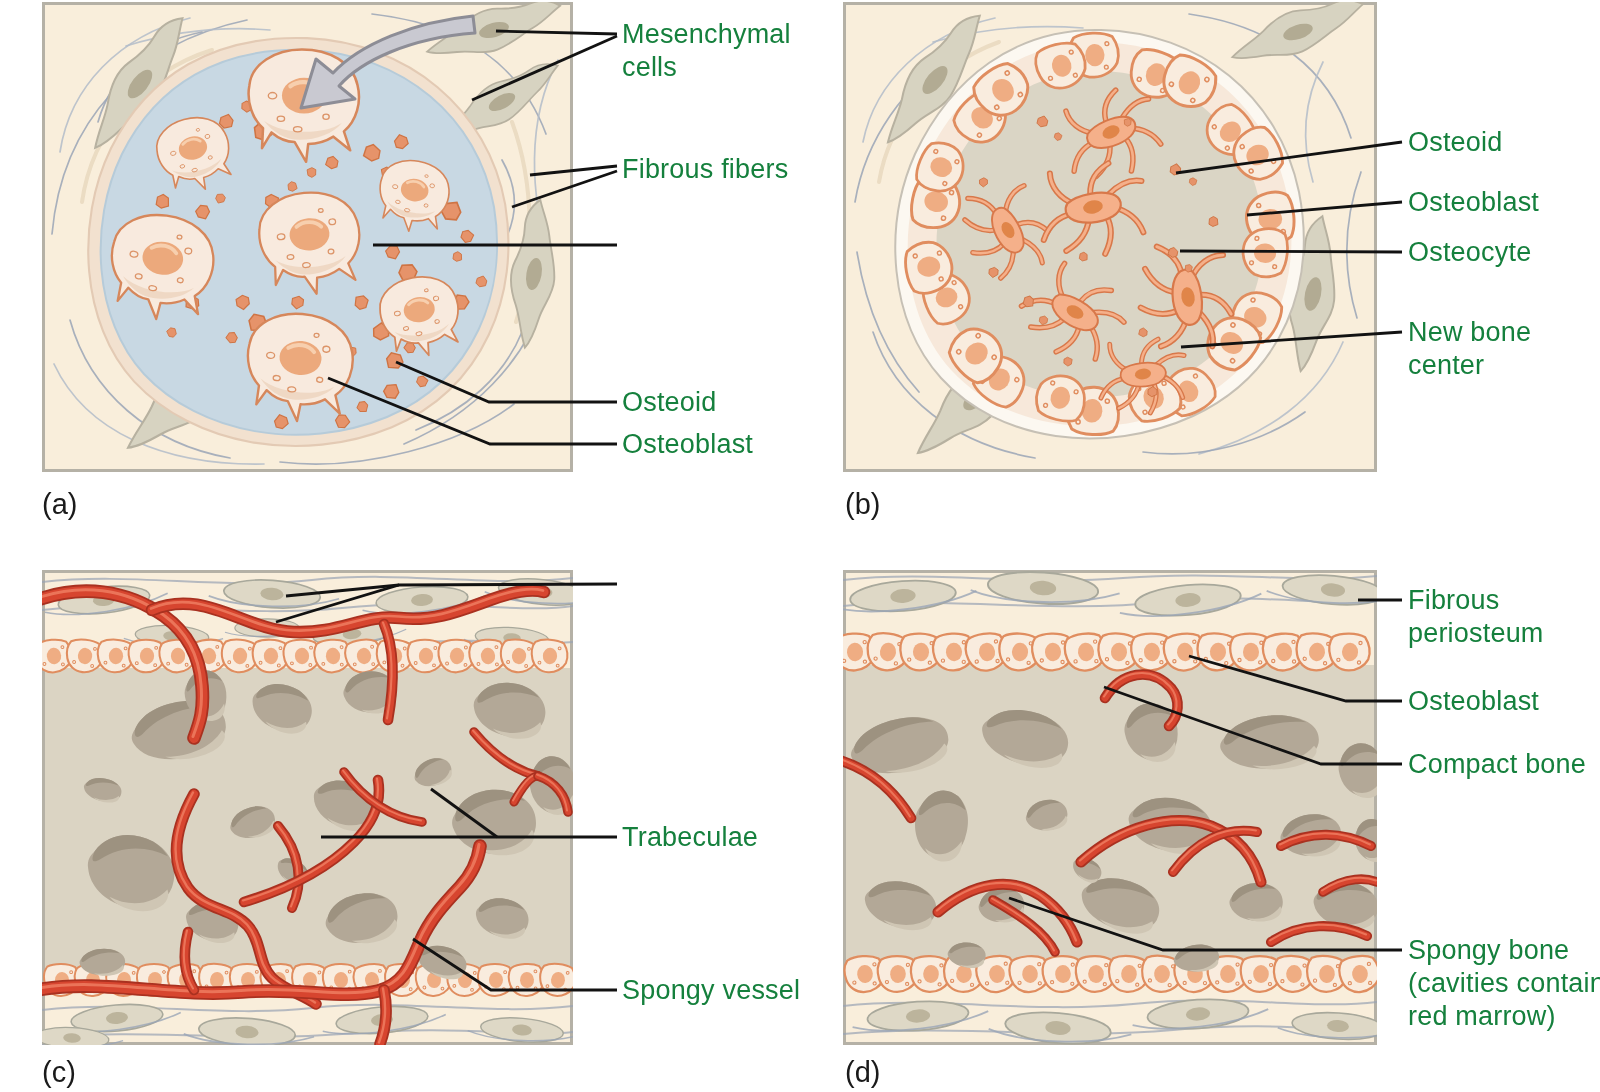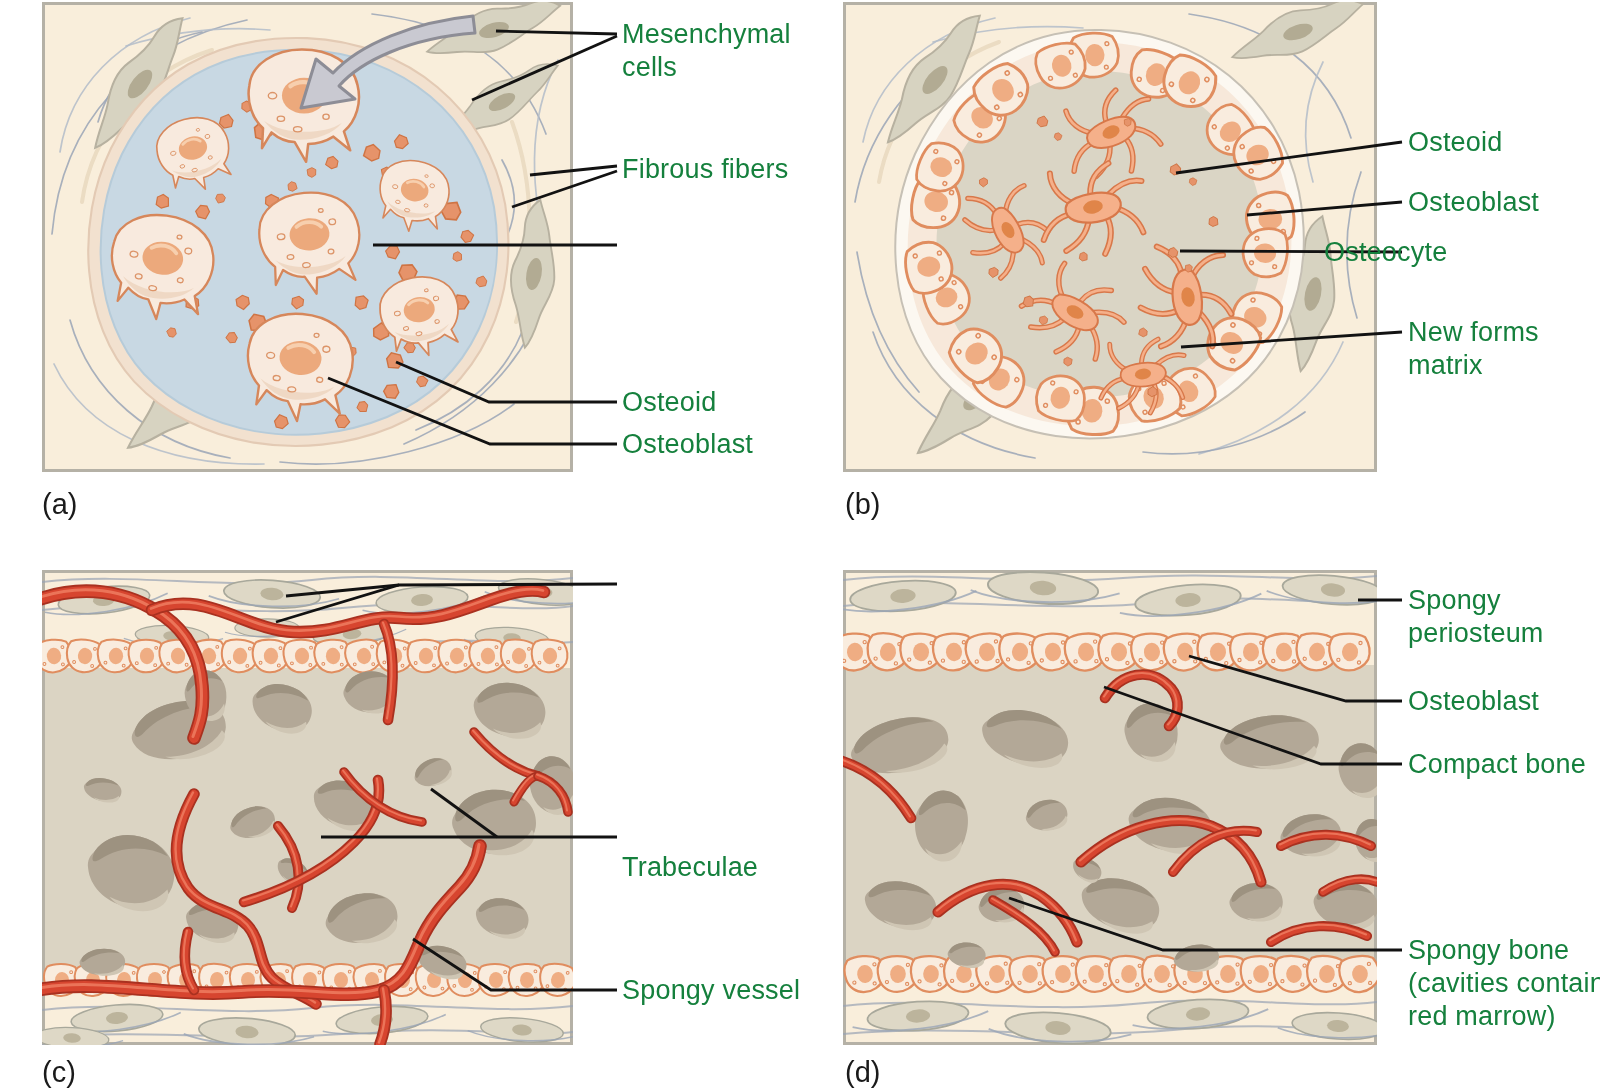--- a/index.html
+++ b/index.html
@@ -484,27 +484,27 @@
     </g>
   </svg>
 
   <div class="lbl" style="left:622px;top:18px;width:195px">Mesenchymal cells</div>
   <div class="lbl nowrap" style="left:622px;top:153px">Fibrous fibers</div>
   <div class="lbl nowrap" style="left:622px;top:386px">Osteoid</div>
   <div class="lbl nowrap" style="left:622px;top:428px">Osteoblast</div>
 
   <div class="lbl nowrap" style="left:1408px;top:126px">Osteoid</div>
   <div class="lbl nowrap" style="left:1408px;top:186px">Osteoblast</div>
-  <div class="lbl nowrap" style="left:1324px;top:236px">Osteocyte</div>
-  <div class="lbl" style="left:1408px;top:316px;width:135px">New forms matrix</div>
-
-  <div class="lbl nowrap" style="left:622px;top:851px">Trabeculae</div>
+  <div class="lbl nowrap" style="left:1408px;top:236px">Osteocyte</div>
+  <div class="lbl" style="left:1408px;top:316px;width:135px">New bone center</div>
+
+  <div class="lbl nowrap" style="left:622px;top:821px">Trabeculae</div>
   <div class="lbl nowrap" style="left:622px;top:974px">Spongy vessel</div>
 
-  <div class="lbl" style="left:1408px;top:584px;width:155px">Spongy periosteum</div>
+  <div class="lbl" style="left:1408px;top:584px;width:155px">Fibrous periosteum</div>
   <div class="lbl nowrap" style="left:1408px;top:685px">Osteoblast</div>
   <div class="lbl nowrap" style="left:1408px;top:748px">Compact bone</div>
   <div class="lbl" style="left:1408px;top:934px;width:212px">Spongy bone (cavities contain red marrow)</div>
 
   <div class="letter" style="left:42px;top:488px">(a)</div>
   <div class="letter" style="left:845px;top:488px">(b)</div>
   <div class="letter" style="left:42px;top:1056px">(c)</div>
   <div class="letter" style="left:845px;top:1056px">(d)</div>
 </div>
 

